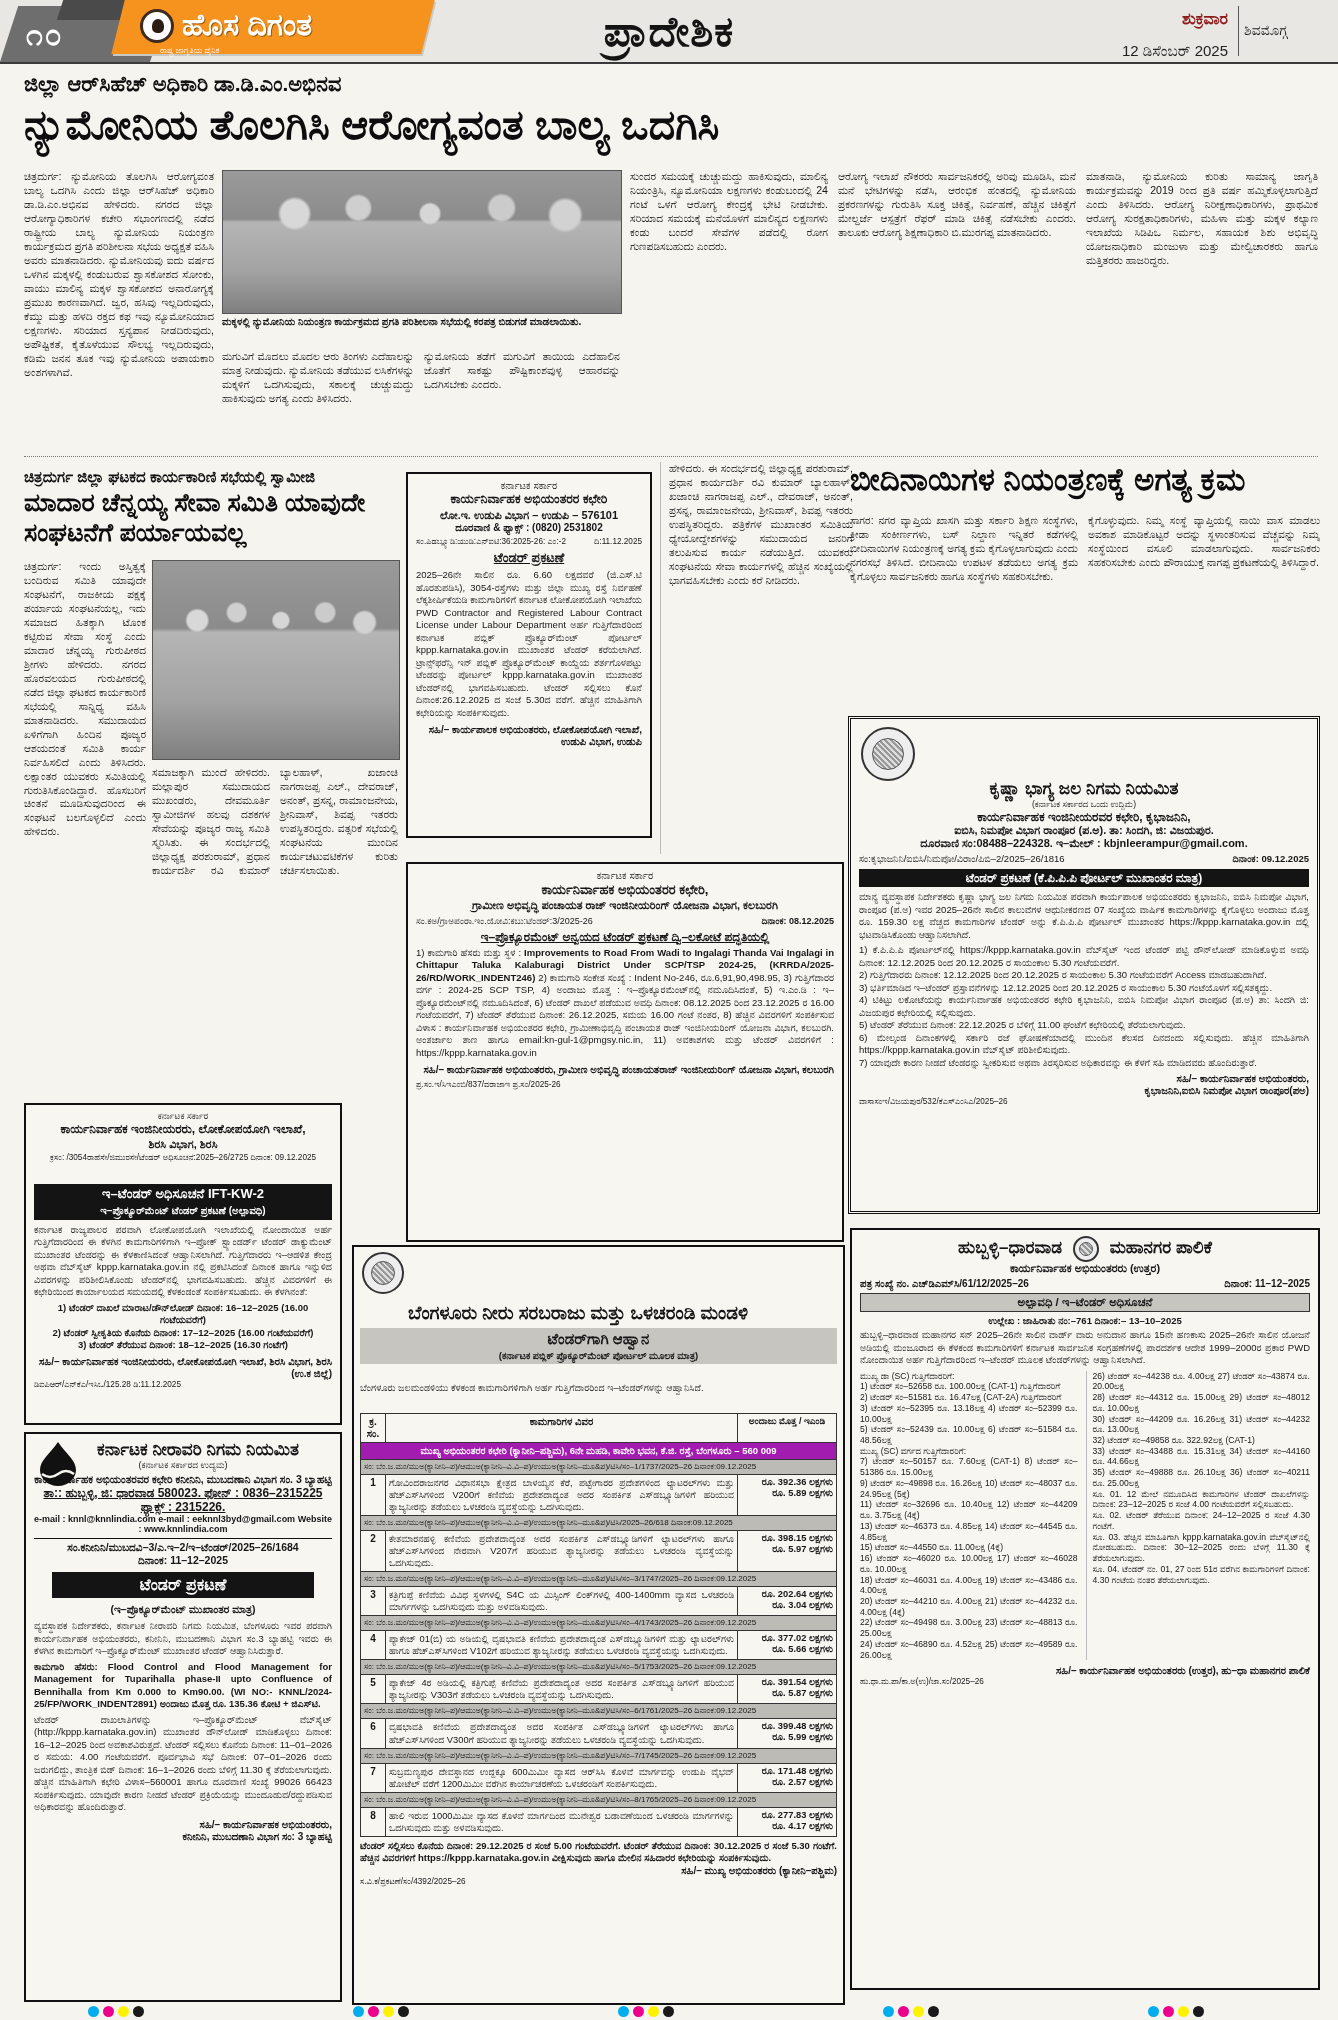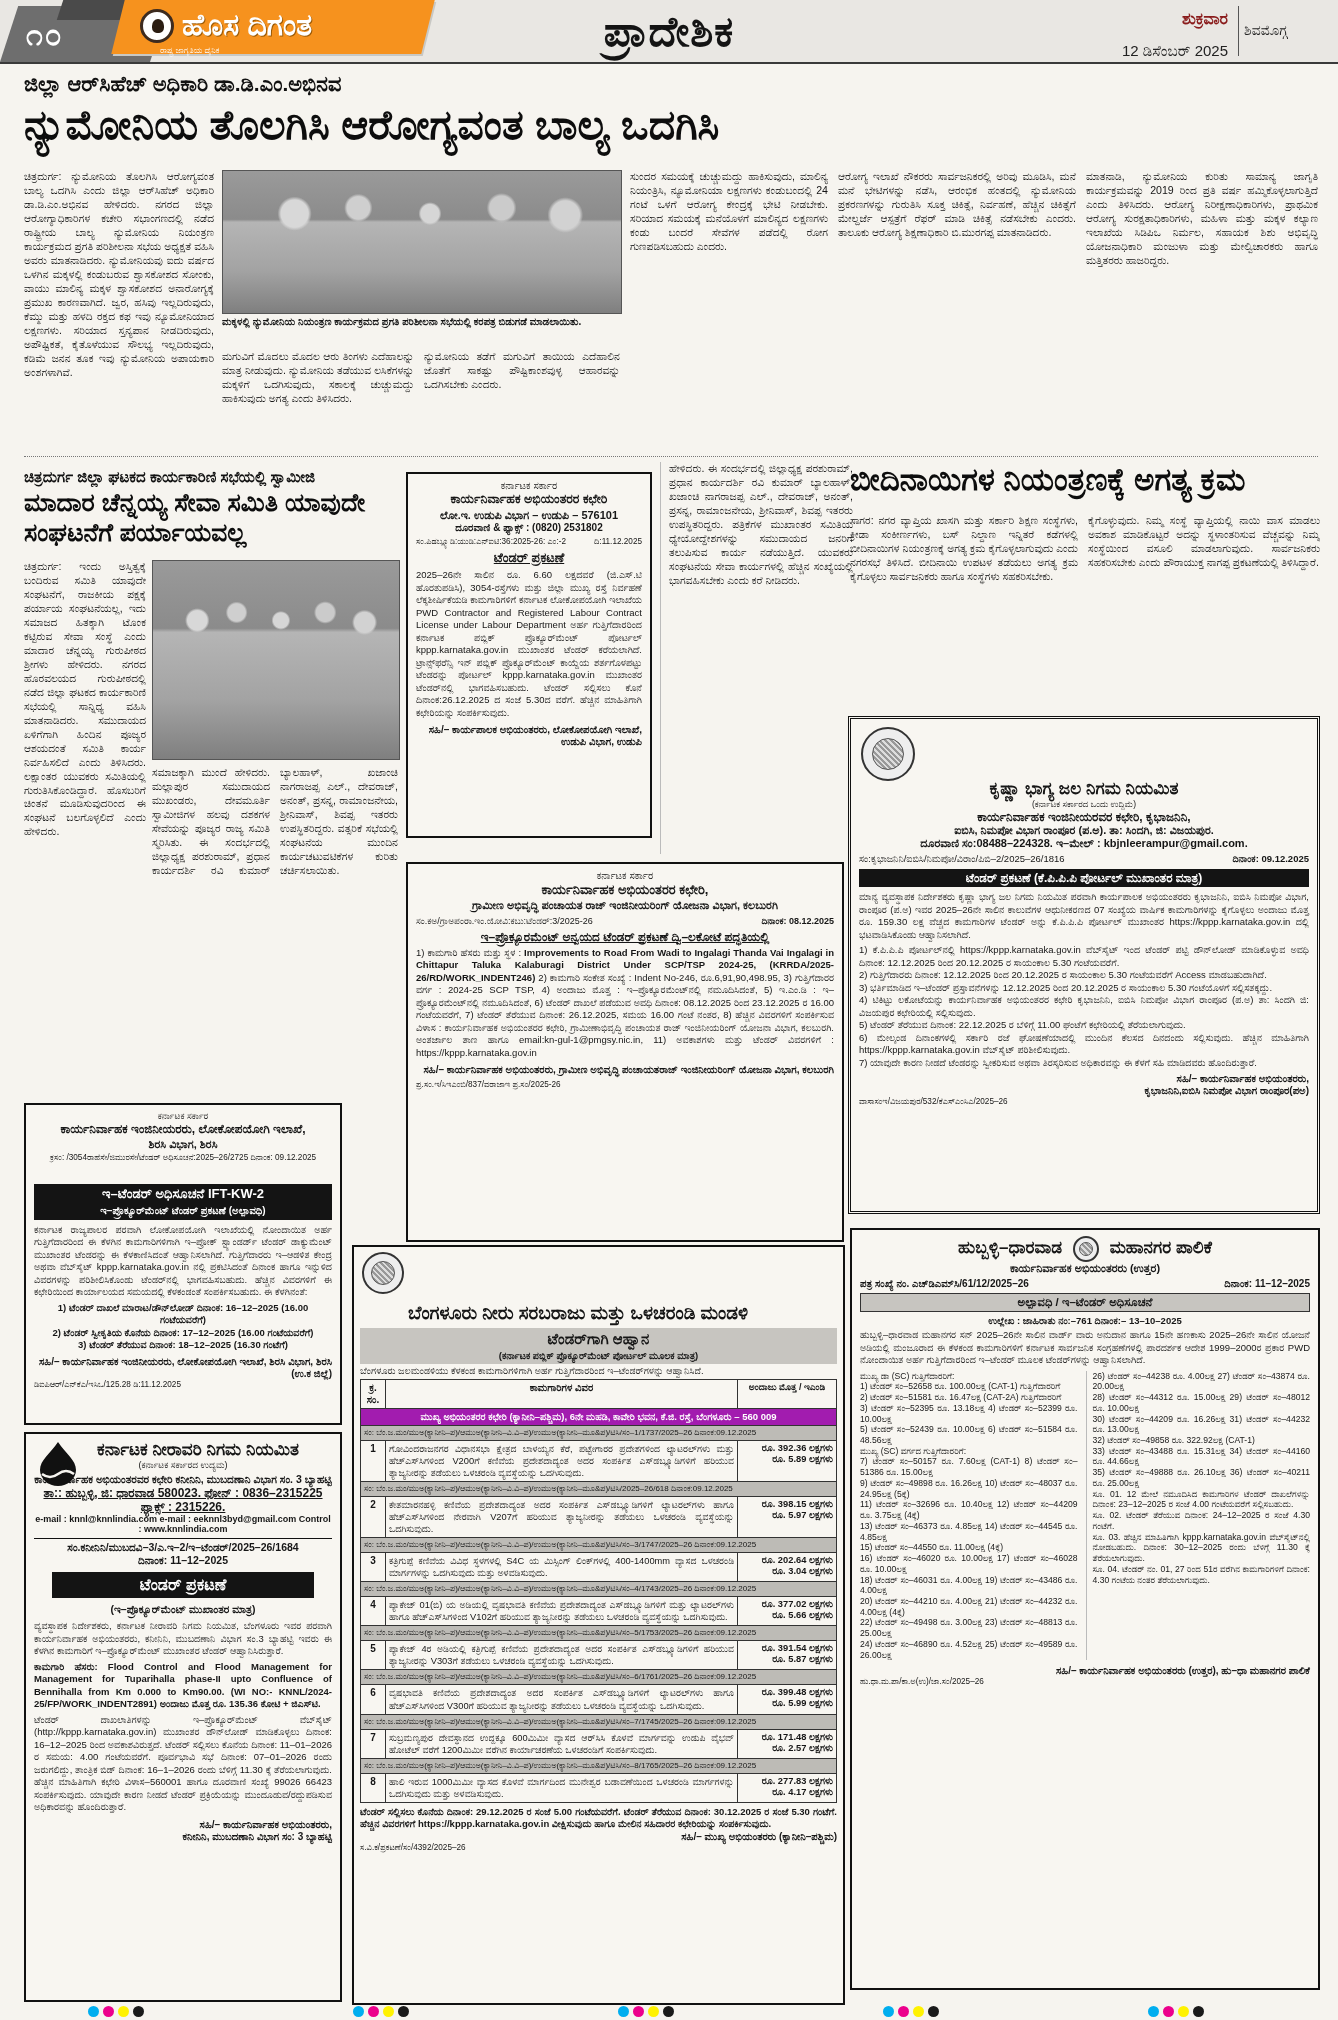--- a/index.html
+++ b/index.html
@@ -197,21 +197,21 @@
   <div class="abs box ovh" style="top:1432px;left:24px;width:318px;height:570px;border-width:2.5px;">
     <div style="position:relative;">
       <svg class="abs" style="top:0;left:2px;" width="44" height="48" viewBox="0 0 44 48">
         <path d="M22 2 C30 14 40 20 40 30 A18 16 0 0 1 4 30 C4 20 14 14 22 2 Z" fill="#111"></path>
         <path d="M6 34 q8 6 16 0 q8 -6 16 0" stroke="#f6f4ef" stroke-width="2.5" fill="none"></path>
       </svg>
       <div class="ctr b" style="font-size:17px;margin-left:30px;">ಕರ್ನಾಟಕ ನೀರಾವರಿ ನಿಗಮ ನಿಯಮಿತ</div>
       <div class="ctr" style="font-size:9px;">(ಕರ್ನಾಟಕ ಸರ್ಕಾರದ ಉದ್ಯಮ)</div>
       <div class="ctr b" style="font-size:10.5px;margin-top:2px;">ಕಾರ್ಯನಿರ್ವಾಹಕ ಅಭಿಯಂತರವರ ಕಛೇರಿ ಕನೀನಿನಿ, ಮುಬದಣಾನಿ ವಿಭಾಗ ಸಂ. 3 ಬ್ಯಾಹಟ್ಟಿ</div>
       <div class="ctr b" style="font-size:12px;text-decoration:underline;">ತಾ:: ಹುಬ್ಬಳ್ಳಿ, ಜಿ: ಧಾರವಾಡ 580023. ಫೋನ್ : 0836–2315225 ಫ್ಯಾಕ್ಸ್ : 2315226.</div>
-      <div class="ctr b" style="font-size:9px;">e-mail : knnl@knnlindia.com  e-mail : eeknnl3byd@gmail.com  Control : www.knnlindia.com</div>
+      <div class="ctr b" style="font-size:9px;">e-mail : knnl@knnlindia.com  e-mail : eeknnl3byd@gmail.com  Website : www.knnlindia.com</div>
     </div>
     <div style="border-top:1.5px solid #111;margin:4px 0 2px;"></div>
     <div class="ctr b" style="font-size:10.5px;">ಸಂ.ಕನೀನಿನಿ/ಮುಬದವಿ–3/ಎ.ಇ–2/ಇ–ಟೆಂಡರ್/2025–26/1684</div>
     <div class="ctr b" style="font-size:10.5px;">ದಿನಾಂಕ: 11–12–2025</div>
     <div class="blackbar" style="font-size:16px;padding:4px 0;margin:5px 18px;">ಟೆಂಡರ್ ಪ್ರಕಟಣೆ</div>
     <div class="ctr b" style="font-size:10.5px;">(ಇ–ಪ್ರೊಕ್ಯೂರ್‌ಮೆಂಟ್ ಮುಖಾಂತರ ಮಾತ್ರ)</div>
     <div class="small j" style="margin-top:4px;">ವ್ಯವಸ್ಥಾಪಕ ನಿರ್ದೇಶಕರು, ಕರ್ನಾಟಕ ನೀರಾವರಿ ನಿಗಮ ನಿಯಮಿತ, ಬೆಂಗಳೂರು ಇವರ ಪರವಾಗಿ ಕಾರ್ಯನಿರ್ವಾಹಕ ಅಭಿಯಂತರರು, ಕನೀನಿನಿ, ಮುಬದಣಾನಿ ವಿಭಾಗ ಸಂ.3 ಬ್ಯಾಹಟ್ಟಿ ಇವರು ಈ ಕೆಳಗಿನ ಕಾಮಗಾರಿಗೆ ಇ–ಪ್ರೊಕ್ಯೂರ್‌ಮೆಂಟ್ ಮುಖಾಂತರ ಟೆಂಡರ್ ಆಹ್ವಾನಿಸಿರುತ್ತಾರೆ.</div>
     <div class="small j" style="margin-top:3px;">
       <span class="b">ಕಾಮಗಾರಿ ಹೆಸರು:</span>
       <span class="b">Flood Control and Flood Management for Management for Tuparihalla phase-II upto Confluence of Bennihalla from Km 0.000 to Km90.00. (WI NO:- KNNL/2024-25/FP/WORK_INDENT2891)</span>
@@ -222,21 +222,21 @@
     <div class="rt sign">ಕನೀನಿನಿ, ಮುಬದಣಾನಿ ವಿಭಾಗ ಸಂ: 3 ಬ್ಯಾಹಟ್ಟಿ</div>
   </div>
 
   <div class="abs box ovh" style="top:1245px;left:352px;width:493px;height:760px;border-width:2.5px;padding:5px 6px;">
     <div style="position:relative;min-height:40px;">
       <div class="abs logo-ring" style="top:0;left:2px;width:38px;height:38px;"></div>
       <div class="b" style="font-size:18.5px;margin-left:48px;margin-top:8px;">ಬೆಂಗಳೂರು ನೀರು ಸರಬರಾಜು ಮತ್ತು ಒಳಚರಂಡಿ ಮಂಡಳಿ</div>
     </div>
     <div class="graybar" style="font-size:15px;padding:2px 0;margin-top:4px;">ಟೆಂಡರ್‌ಗಾಗಿ ಆಹ್ವಾನ</div>
     <div class="graybar" style="font-size:9.5px;padding:0 0 2px;">(ಕರ್ನಾಟಕ ಪಬ್ಲಿಕ್ ಪ್ರೊಕ್ಯೂರ್‌ಮೆಂಟ್ ಪೋರ್ಟಲ್ ಮೂಲಕ ಮಾತ್ರ)</div>
-    <div class="small j" style="margin:1px 0;">ಬೆಂಗಳೂರು ಜಲಮಂಡಳಿಯು ಕೆಳಕಂಡ ಕಾಮಗಾರಿಗಳಿಗಾಗಿ ಅರ್ಹ ಗುತ್ತಿಗೆದಾರರಿಂದ ಇ–ಟೆಂಡರ್‌ಗಳನ್ನು ಆಹ್ವಾನಿಸಿದೆ.</div>
+    <div class="small j" style="margin:18px 0;">ಬೆಂಗಳೂರು ಜಲಮಂಡಳಿಯು ಕೆಳಕಂಡ ಕಾಮಗಾರಿಗಳಿಗಾಗಿ ಅರ್ಹ ಗುತ್ತಿಗೆದಾರರಿಂದ ಇ–ಟೆಂಡರ್‌ಗಳನ್ನು ಆಹ್ವಾನಿಸಿದೆ.</div>
     <table class="tender">
       <tbody>
           <tr>
         <th class="nocell">ಕ್ರ. ಸಂ.</th>
         <th style="font-size:10px;">ಕಾಮಗಾರಿಗಳ ವಿವರ</th>
         <th style="font-size:9px;width:92px;">ಅಂದಾಜು ಮೊತ್ತ / ಇಎಂಡಿ</th>
       </tr>
       <tr>
             <td colspan="3" class="officerow">ಮುಖ್ಯ ಅಭಿಯಂತರರ ಕಛೇರಿ (ಕ್ಯಾನೀನಿ–ಪಶ್ಚಿಮ), 6ನೇ ಮಹಡಿ, ಕಾವೇರಿ ಭವನ, ಕೆ.ಜಿ. ರಸ್ತೆ, ಬೆಂಗಳೂರು – 560 009</td>
           </tr>

